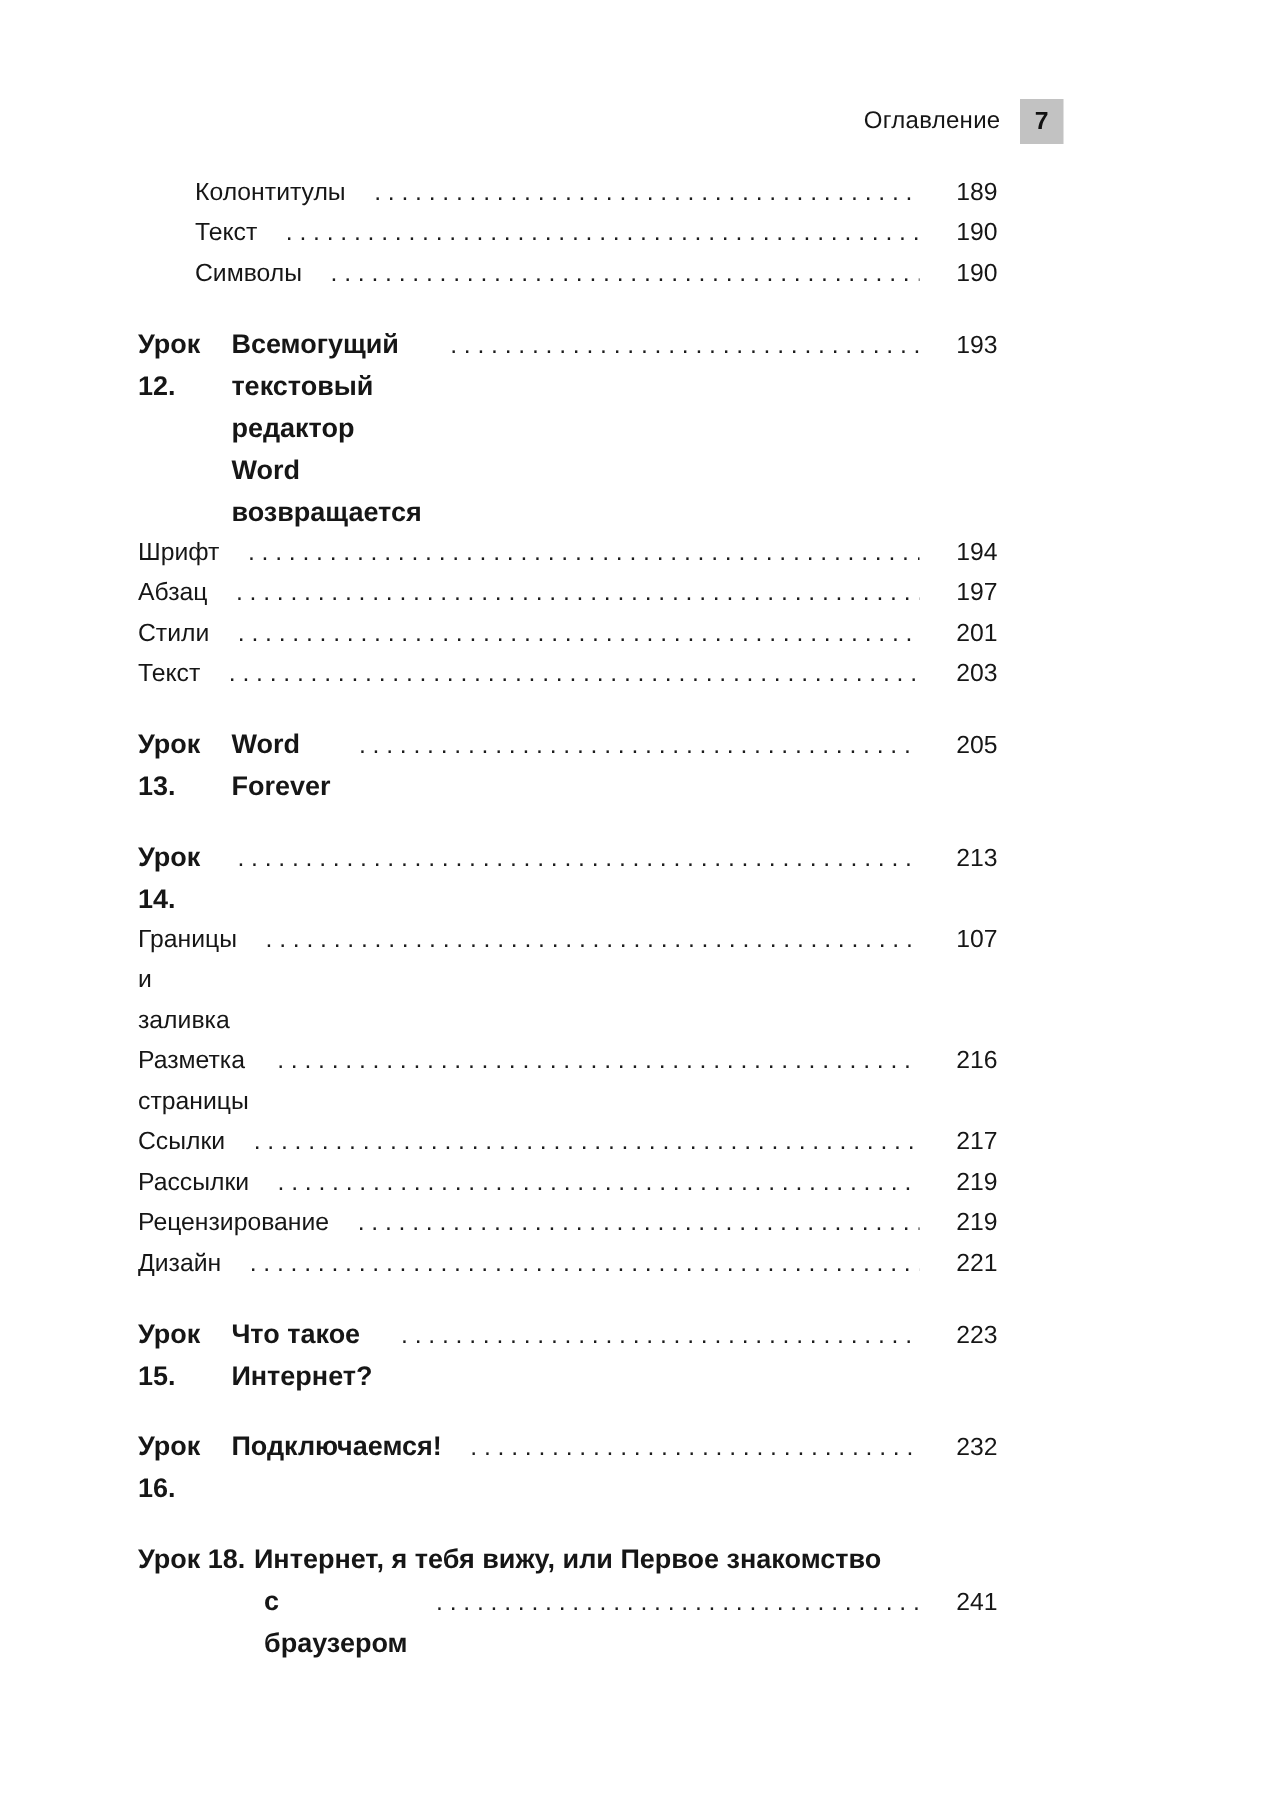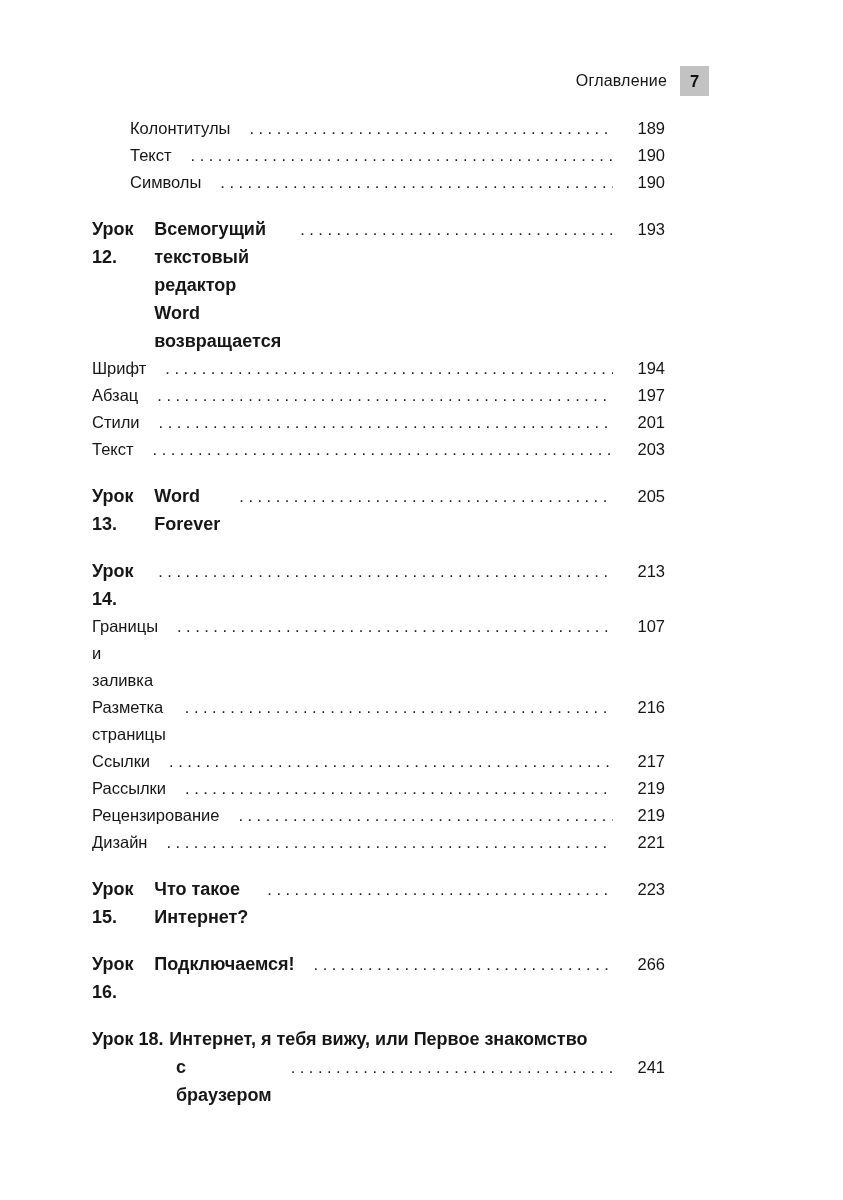--- a/index.html
+++ b/index.html
@@ -221,21 +221,21 @@
           <span class="title">Что такое Интернет?</span>
           <span class="dots"></span>
           <span class="pagenum">223</span>
         </div>
       </div>
       <div class="entry lesson">
         <div class="fline">
           <span class="prefix">Урок 16.</span>
           <span class="title">Подключаемся!</span>
           <span class="dots"></span>
-          <span class="pagenum">266</span>
+          <span class="pagenum">232</span>
         </div>
       </div>
       <div class="entry lesson twoline">
         <div class="tline"><span class="prefix">Урок 18.</span><span class="title">Интернет, я тебя вижу, или Первое знакомство</span></div>
         <div class="fline">
           <span class="title">с браузером</span>
           <span class="dots"></span>
           <span class="pagenum">241</span>
         </div>
       </div>

